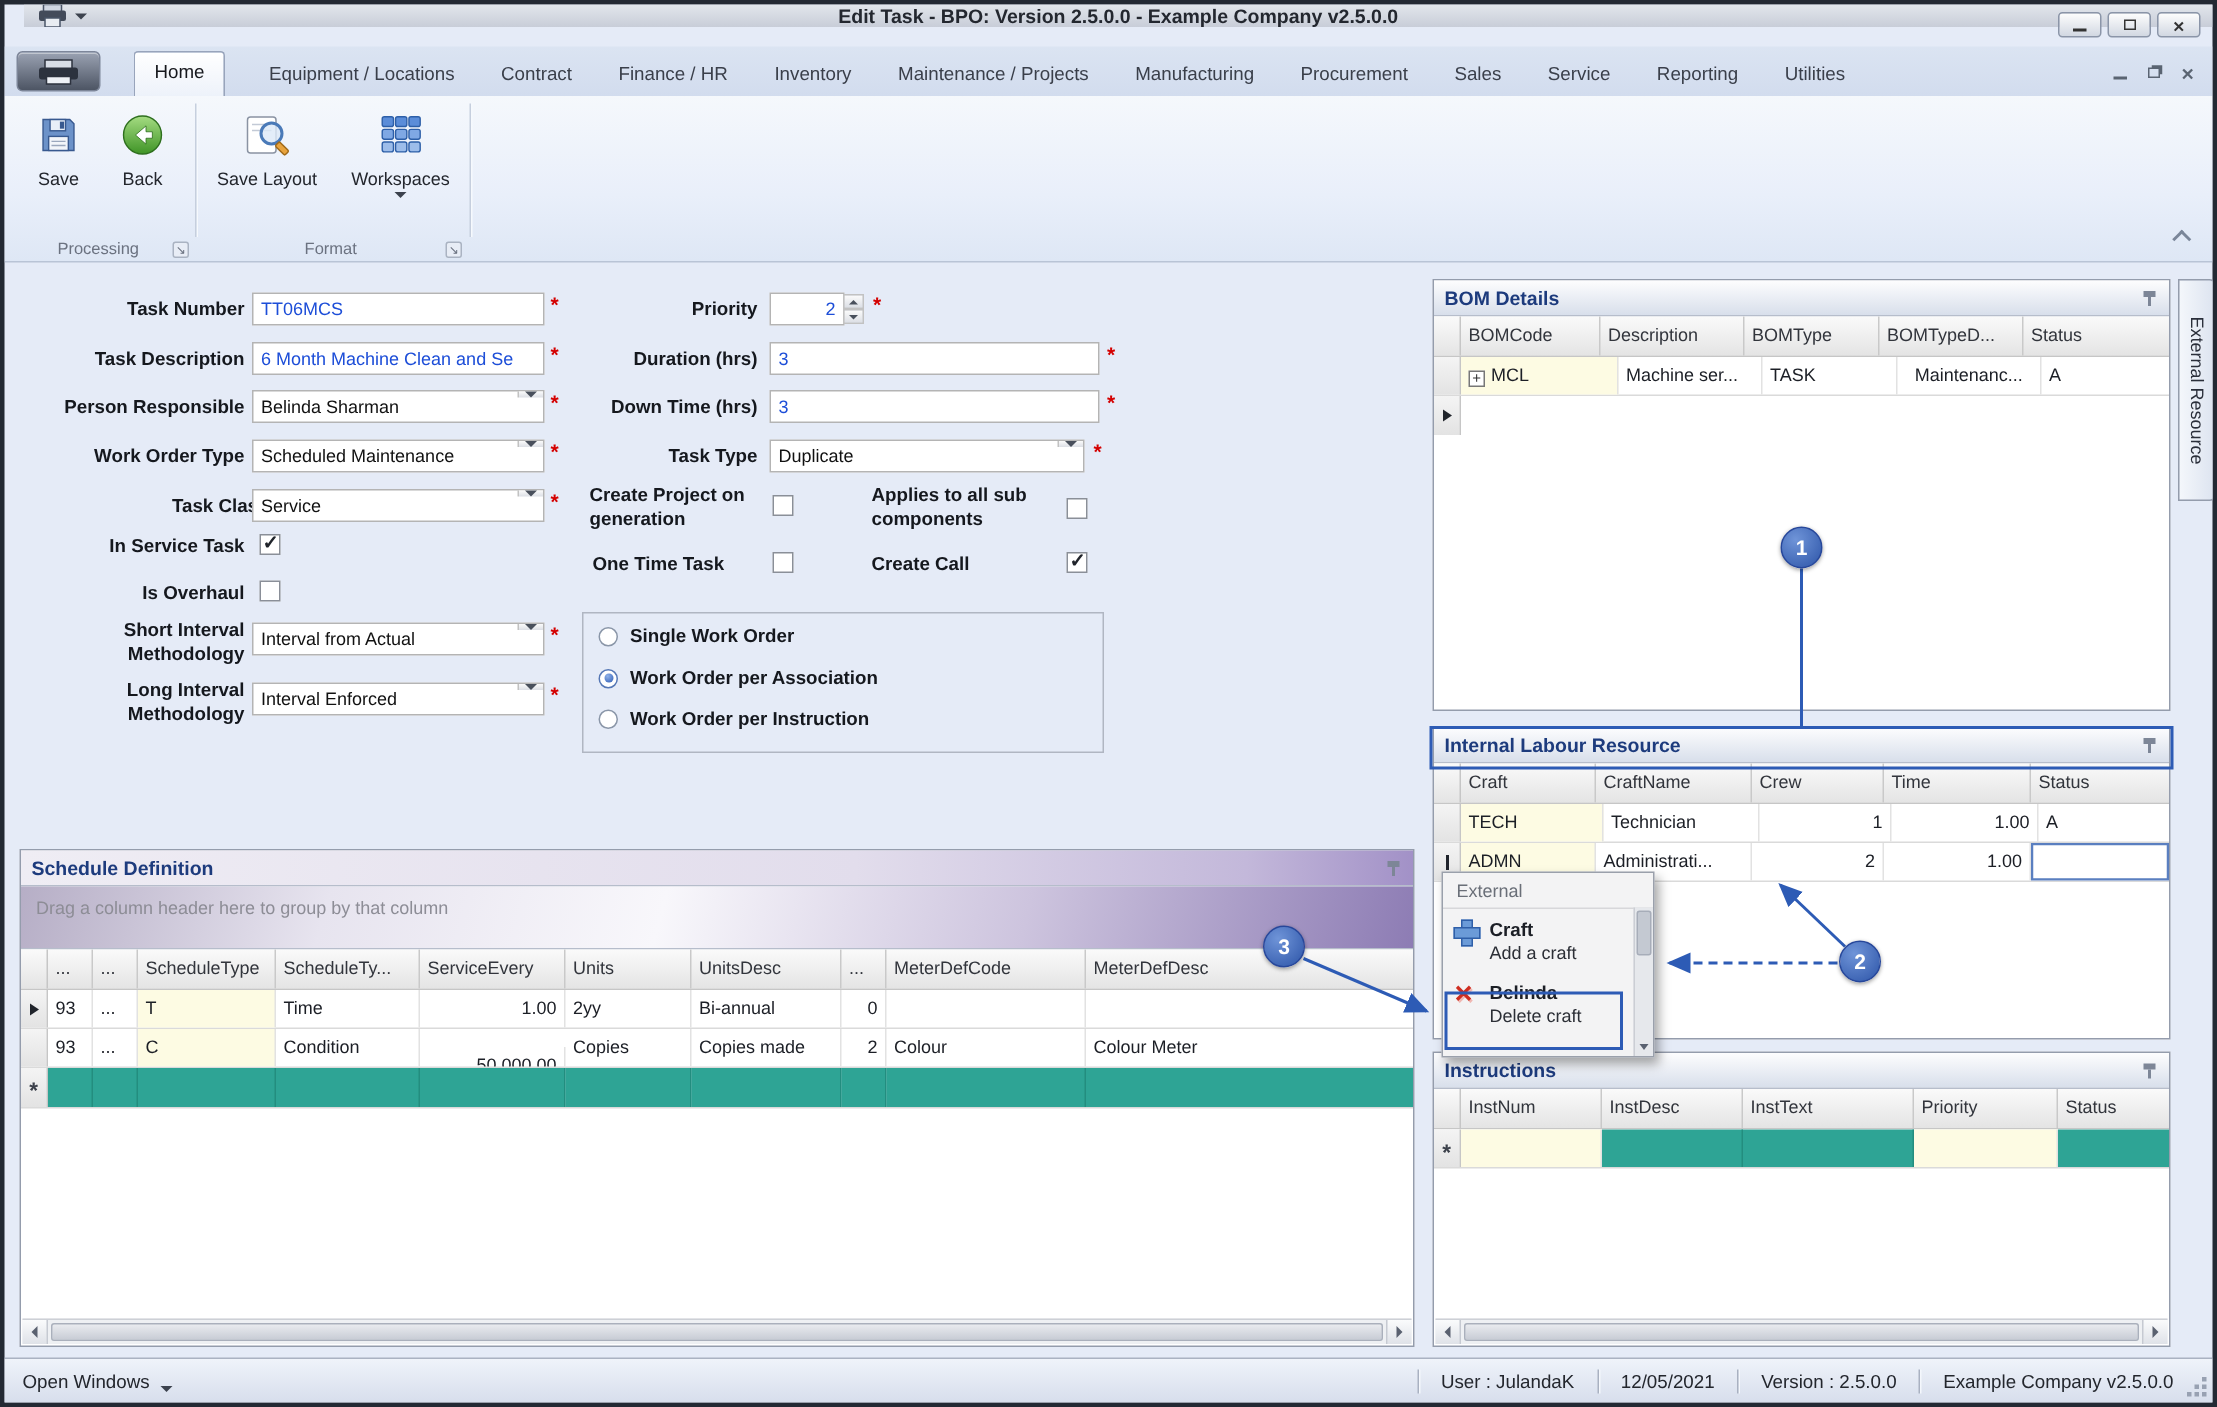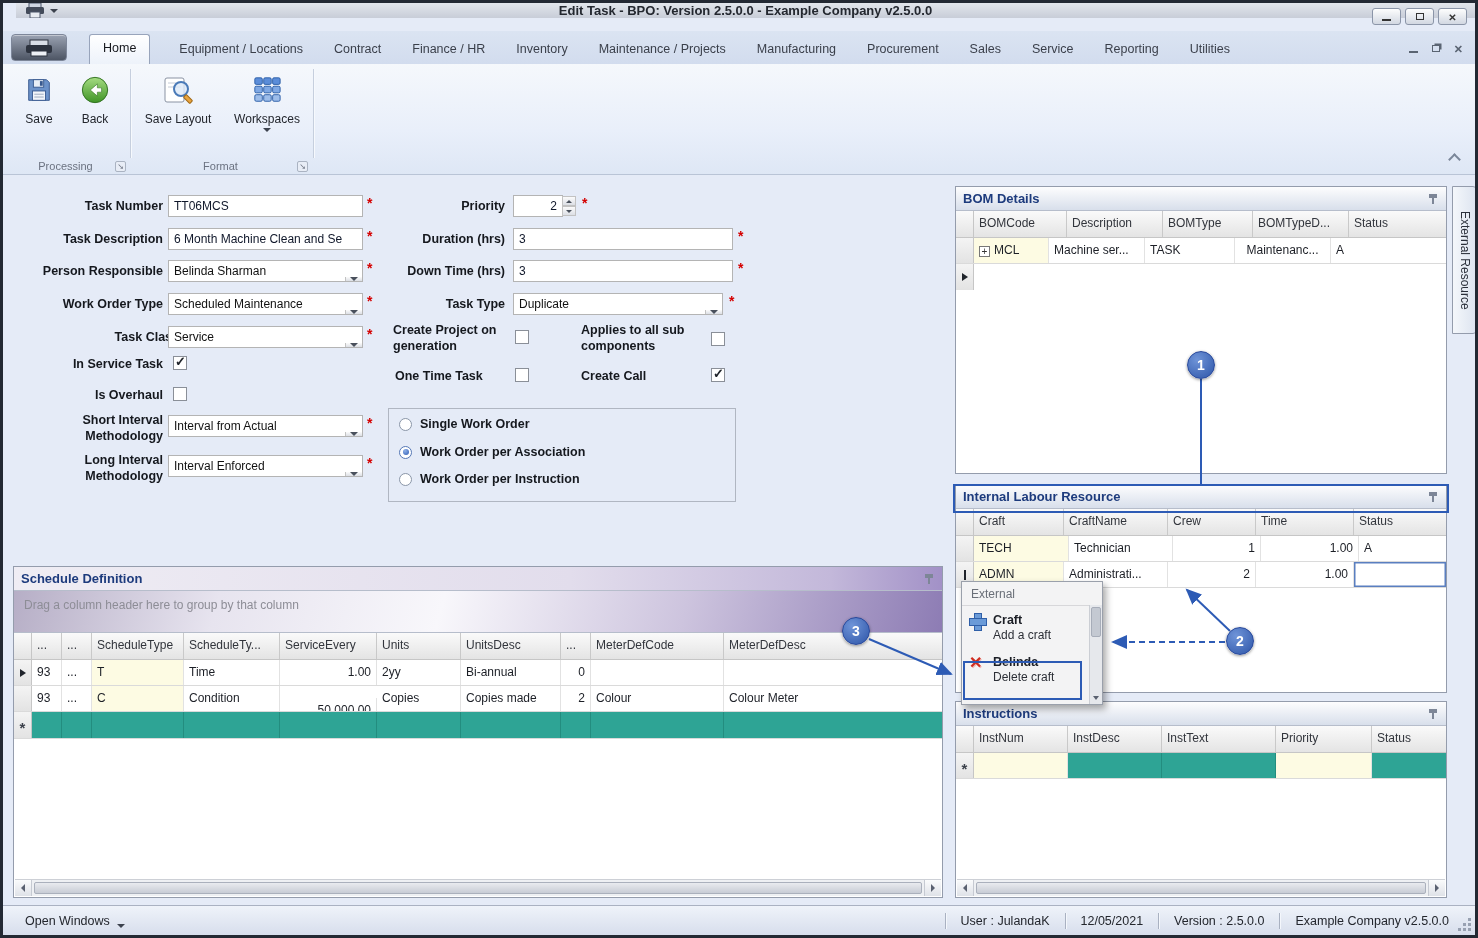--- a/index.html
+++ b/index.html
@@ -44,22 +44,22 @@
     background:#e8edf6; color:#6b7280; font-size:8px; line-height:9px; text-align:center; }
   .launcher::before { content:"↘"; }
   .ribbon-collapse { position:absolute; right:16px; bottom:10px; width:9px; height:9px;
     border-top:2px solid #7a8699; border-right:2px solid #7a8699; transform:rotate(-45deg); }
   .wsp-caret { margin:2px auto 0; }
 
   
   .flabel { position:absolute; font-weight:bold; font-size:12.5px; color:#15181e; text-align:right; line-height:1.25; }
   .flabel.left-al { text-align:left; }
   .tinput { position:absolute; height:22px; border:1px solid #b4b4b4; background:#fff; font-size:12px; padding:2px 5px;
-    font-family:"Liberation Sans", sans-serif; color:#0f172a; }
-  .combo { position:absolute; height:22px; border:1px solid #b4b4b4; background:#fff; display:flex; align-items:flex-end; }
+    font-family:"Liberation Sans", sans-serif; color:#1d4ed8; }
+  .combo { position:absolute; height:22px; border:1px solid #b4b4b4; background:#fff; display:flex; align-items:flex-start; }
   .combo .val { flex:1; font-size:12px; padding:3px 5px; color:#111; overflow:hidden; white-space:nowrap; }
   .combo .cbtn { width:17px; background:linear-gradient(#fbfbfb,#dcdfe5); border-left:1px solid #c2c2c2;
     display:flex; align-items:center; justify-content:center; }
   .combo .cbtn::before { content:""; border-left:4px solid transparent; border-right:4px solid transparent; border-top:4px solid #49505c; }
   .req { position:absolute; color:#d40000; font-weight:bold; font-size:14px; }
   .req::before { content:"*"; }
   .checkbox { position:absolute; width:14px; height:14px; border:1px solid #8a8f98; background:#fff; }
   .checkbox.checked::before { content:"✓"; position:absolute; left:1px; top:-3px; font-size:13px; font-weight:bold; color:#20242b; }
   .spin { position:absolute; width:14px; height:20px; display:flex; flex-direction:column; }
   .spin span { flex:1; background:linear-gradient(#fbfbfb,#dcdfe5); border:1px solid #c2c2c2; display:flex; align-items:center; justify-content:center; }
@@ -139,21 +139,21 @@
 
   
   .ext-tab { position:absolute; left:1449px; top:183px; width:25px; height:148px;
     background:linear-gradient(to right,#f4f7fb,#dde4f0); border:1px solid #949cac; border-radius:0 4px 4px 0;
     display:flex; align-items:center; justify-content:center; }
   .ext-tab span { writing-mode:vertical-rl; font-size:12px; color:#2a2f3a; white-space:nowrap; }
 
   
   .statusbar { position:absolute; left:0; right:0; bottom:0; height:30px;
     background:linear-gradient(#eff3fa,#d7deec); border-top:1px solid #aab2c2; display:flex; align-items:center; font-size:12.5px; color:#23262d; }
-  .sb-left { display:flex; align-items:flex-end; gap:7px; padding-left:22px; }
+  .sb-left { display:flex; align-items:flex-end; gap:7px; padding-left:12px; }
   .sb-right { margin-left:auto; display:flex; align-items:center; gap:15px; padding-right:26px; }
   .sb-sep { width:1px; height:16px; background:#a9b1c1; box-shadow:1px 0 0 #f4f7fc; }
   .grip { position:absolute; right:3px; bottom:3px; width:14px; height:14px; }
   .grip::before { content:""; position:absolute; right:1px; bottom:1px; width:3px; height:3px; background:#98a1b2;
     box-shadow:0 -5px #98a1b2, 0 -10px #98a1b2, -5px 0 #98a1b2, -5px -5px #98a1b2, -10px 0 #98a1b2; }
 </style>
 </head>
 <body>
 
 <div class="app">
@@ -383,21 +383,21 @@
     <div class="ghr">
       <div class="ind" style="background:linear-gradient(#fafafa,#e4e4e4);"></div>
       <div class="ghc" style="width:93px;">BOMCode</div>
       <div class="ghc" style="width:96px;">Description</div>
       <div class="ghc" style="width:90px;">BOMType</div>
       <div class="ghc" style="width:96px;">BOMTypeD...</div>
       <div class="ghc" style="flex:1; border-right:none;">Status</div>
     </div>
     <div class="grow">
       <div class="ind"></div>
-      <div class="gc cream" style="width:75px;"><span class="xbox"></span><span>MCL</span></div>
+      <div class="gc cream" style="width:105px;"><span class="xbox"></span><span>MCL</span></div>
       <div class="gc" style="width:96px;">Machine ser...</div>
       <div class="gc" style="width:90px;">TASK</div>
       <div class="gc" style="width:96px;text-align:center;">Maintenanc...</div>
       <div class="gc" style="flex:1; border-right:none;">A</div>
     </div>
     <div class="grow" style="border-bottom:none;">
       <div class="ind cur"></div>
       <div style="flex:1;"></div>
     </div>
   </div>

